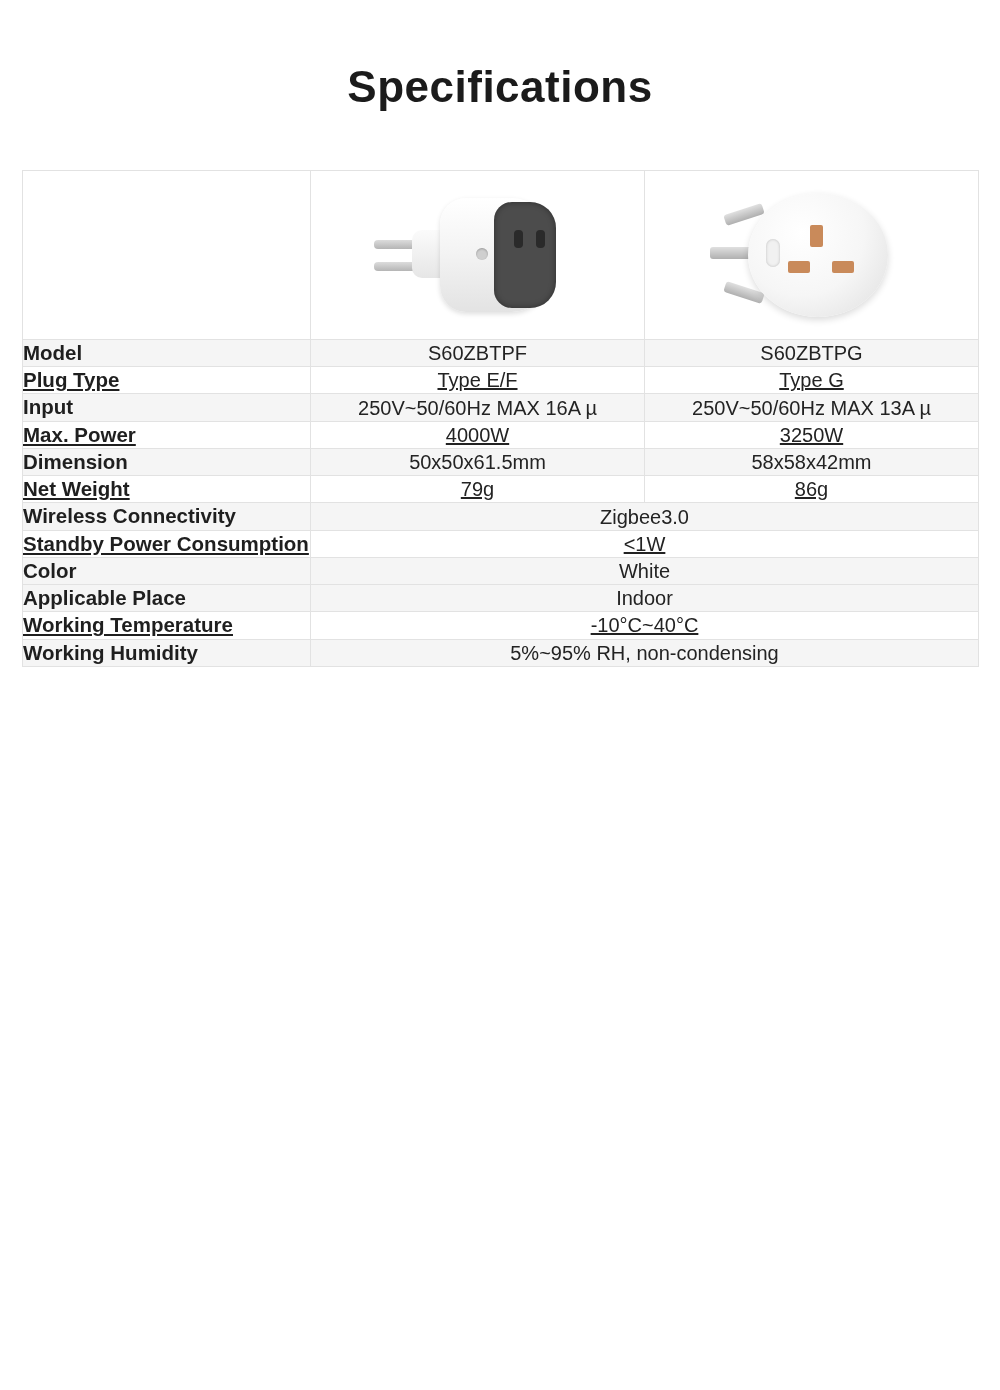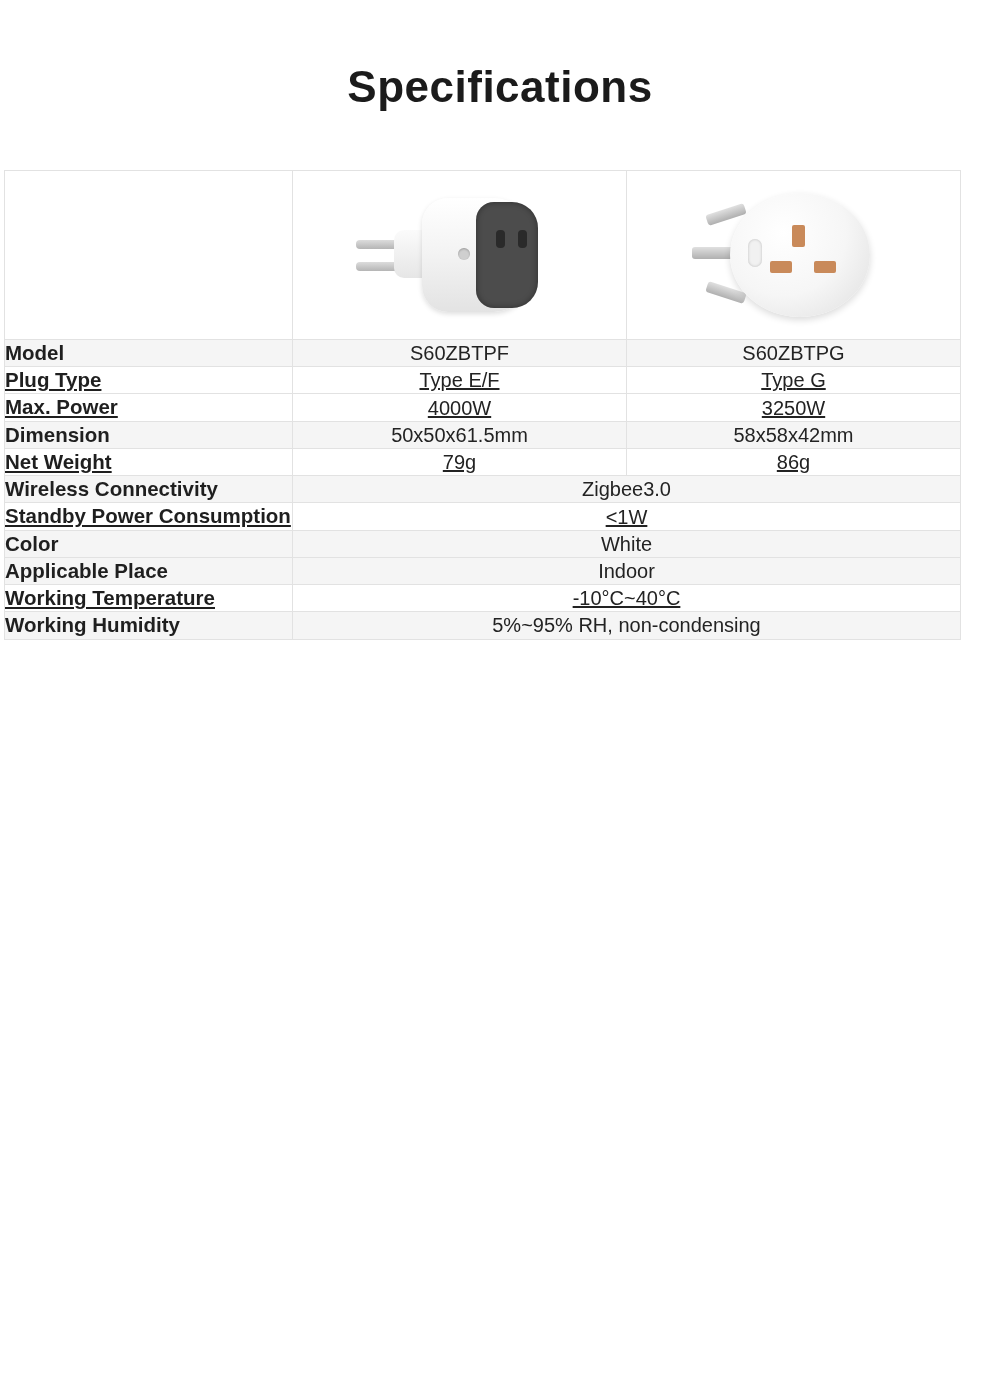--- a/index.html
+++ b/index.html
@@ -24,21 +24,21 @@
     text-align: center;
     font-size: 44px;
     font-weight: bold;
     letter-spacing: 0.5px;
     color: #1b1b1b;
     margin: 0;
     padding-top: 62px;
     padding-bottom: 0;
   }
   .table-wrap {
-    margin: 58px 22px 0 4px;
+    margin: 58px 22px 0 22px;
     width: 956px;
   }
   table.spec {
     border-collapse: collapse;
     width: 956px;
     table-layout: fixed;
   }
   table.spec td {
     border: 1px solid #e2e2e2;
     padding: 0;
@@ -272,20 +272,25 @@
           <td class="value-cell">S60ZBTPF</td>
           <td class="value-cell">S60ZBTPG</td>
         </tr>
 
         <tr class="plain">
           <td class="label-cell">Plug Type</td>
           <td class="value-cell">Type E/F</td>
           <td class="value-cell">Type G</td>
         </tr>
 
+        <tr class="shaded">
+          <td class="label-cell">Input</td>
+          <td class="value-cell">250V~50/60Hz MAX 16A µ</td>
+          <td class="value-cell">250V~50/60Hz MAX 13A µ</td>
+        </tr>
 
         <tr class="plain">
           <td class="label-cell">Max. Power</td>
           <td class="value-cell">4000W</td>
           <td class="value-cell">3250W</td>
         </tr>
 
         <tr class="shaded">
           <td class="label-cell">Dimension</td>
           <td class="value-cell">50x50x61.5mm</td>

